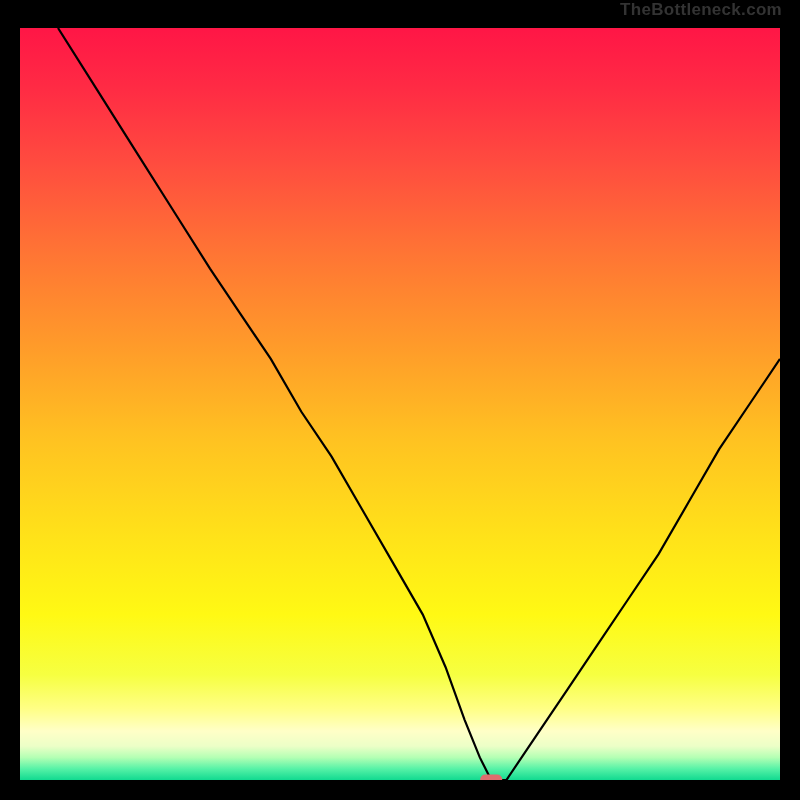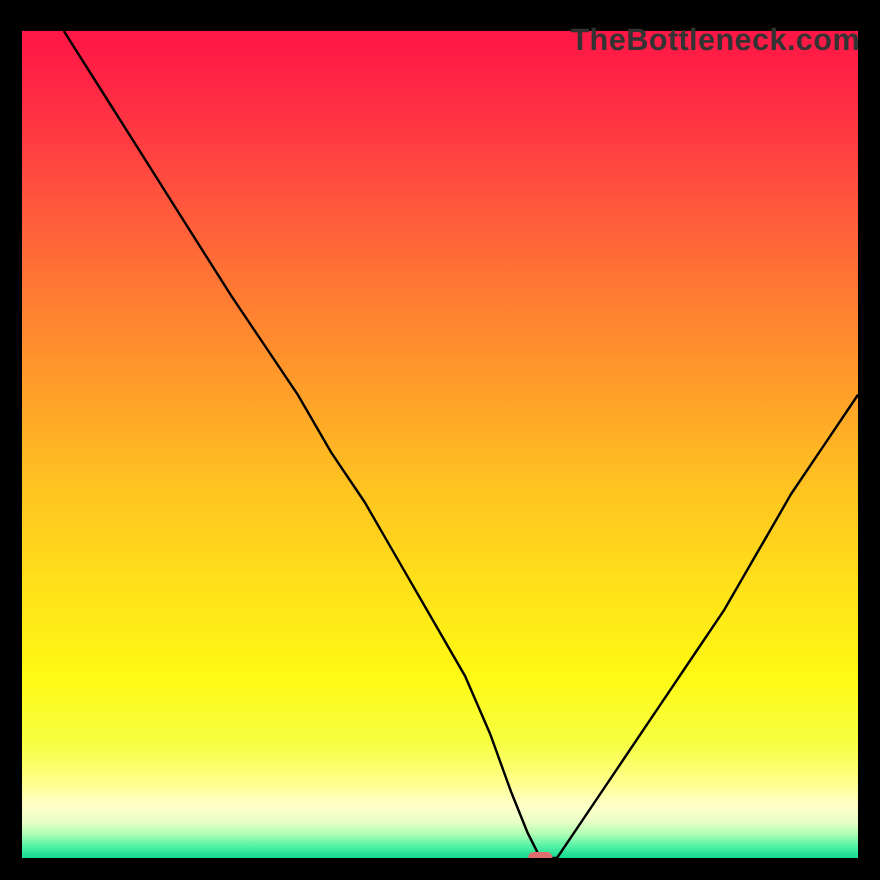--- a/index.html
+++ b/index.html
@@ -11,25 +11,25 @@
     background: #000;
   }
   .container {
     position: relative;
     width: 800px;
     height: 800px;
     background: #000;
   }
   .watermark {
     position: absolute;
-    top: 20px;
+    top: 0;
     right: 18px;
     color: #333333;
     font-family: Arial, Helvetica, sans-serif;
-    font-size: 28px;
+    font-size: 17px;
     font-weight: 600;
     letter-spacing: 0.3px;
     z-index: 10;
   }
   .plot-area {
     position: absolute;
     left: 20px;
     top: 28px;
     width: 760px;
     height: 752px;

